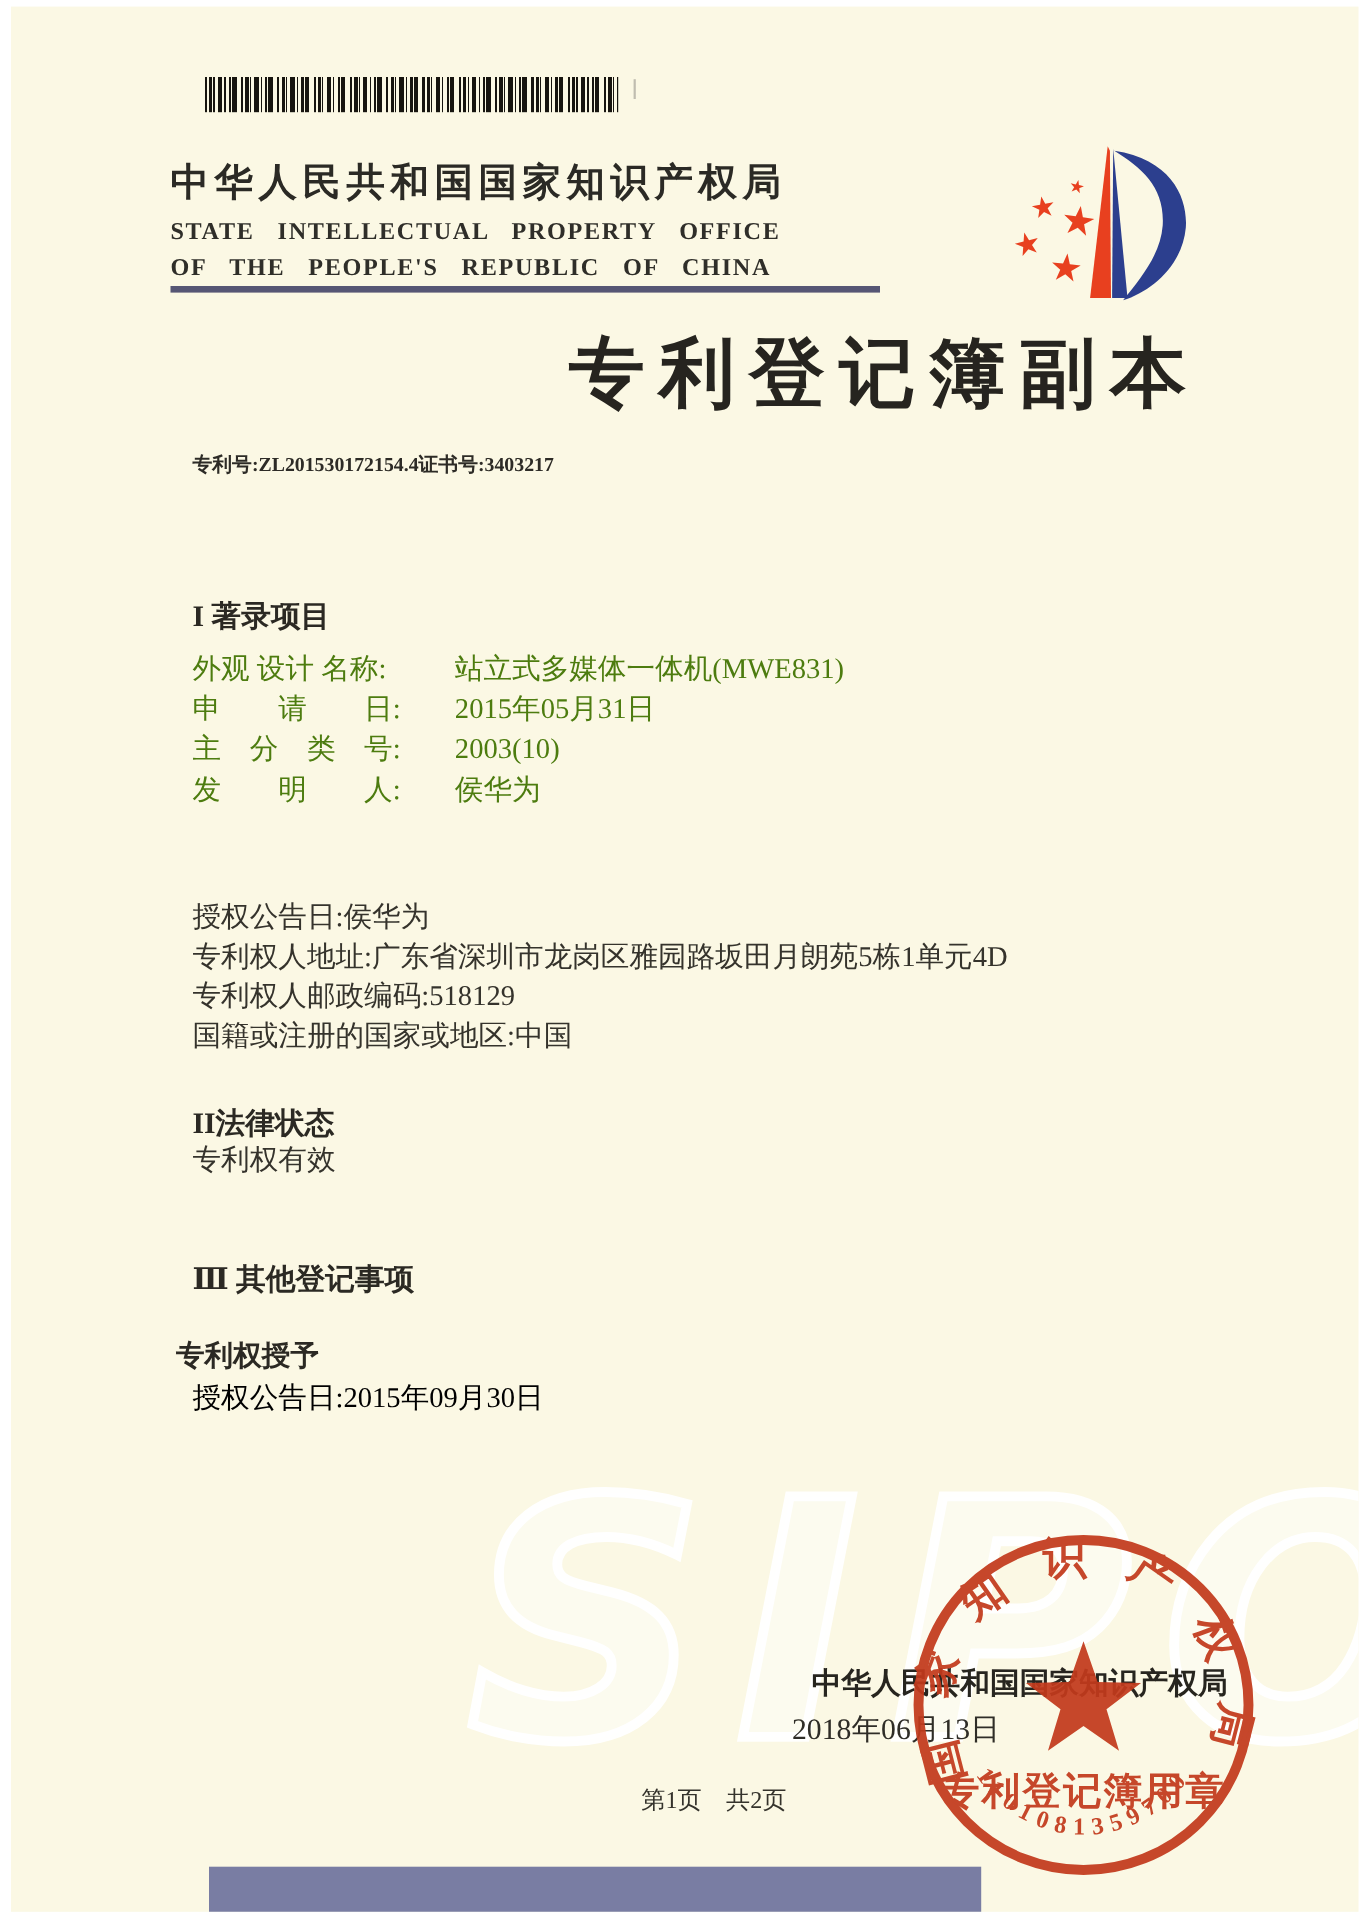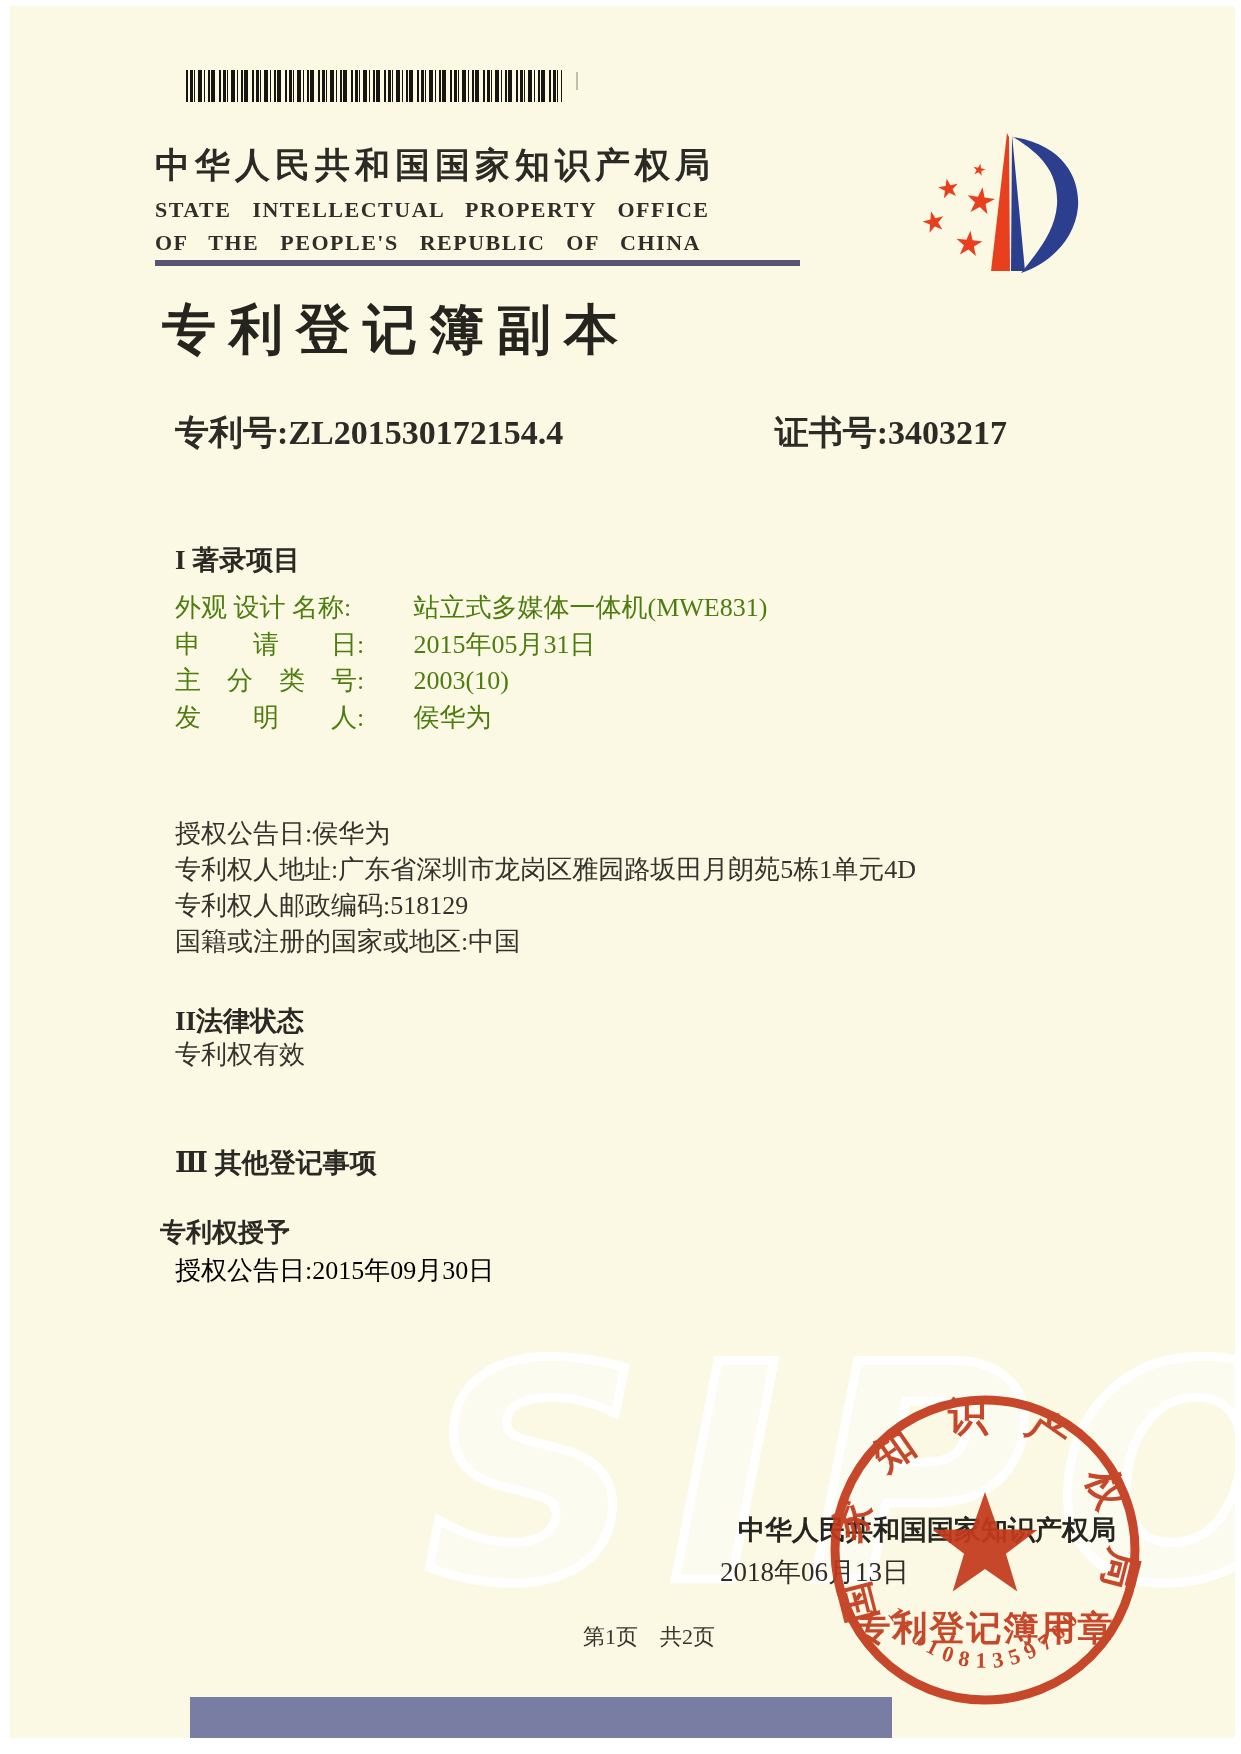--- a/index.html
+++ b/index.html
@@ -28,23 +28,23 @@
   .scan-tick{left:566px;top:66px;width:2px;height:18px;background:rgba(120,118,110,.45);}
   
   .org-cn{left:145px;top:136px;font-size:35px;font-weight:bold;letter-spacing:5px;color:#2b2a25;white-space:nowrap;}
   .org-en{left:145px;font-size:22px;font-weight:bold;letter-spacing:1.5px;word-spacing:14px;color:#2f2e29;white-space:nowrap;}
   .org-en.l1{top:191px;}
   .org-en.l2{top:224px;}
   .divider{left:145px;top:254px;width:645px;height:6px;background:#565674;}
   
   .logo{left:816px;top:107px;width:256px;height:176px;}
   
-  .doc-title{left:152px;top:288px;width:905px;text-align:left;font-size:54px;font-weight:bold;letter-spacing:13px;color:#26241f;white-space:nowrap;}
+  .doc-title{left:176px;top:288px;width:905px;text-align:right;font-size:69px;font-weight:bold;letter-spacing:13px;color:#26241f;white-space:nowrap;}
   
-  .num-row{left:165px;top:404px;width:832px;display:flex;justify-content:space-between;font-size:34px;font-weight:bold;color:#2d2b26;}
+  .num-row{left:165px;top:404px;width:832px;display:flex;justify-content:flex-start;font-size:18px;font-weight:bold;color:#2d2b26;}
   
   .sec-head{left:165px;font-size:27px;font-weight:bold;color:#2b2923;white-space:nowrap;}
   .s1{top:536px;}
   .fields{left:165px;top:584px;font-size:26px;line-height:36.5px;color:#4d7c0f;}
   .fields .row{white-space:nowrap;}
   .fields .lbl{display:inline-block;min-width:232px;}
   .owner{left:165px;top:810px;font-size:26px;line-height:36px;color:#35332c;}
   .s2{top:997px;}
   .status{left:165px;top:1031px;font-size:26px;color:#35332c;}
   .s3{top:1139px;}

